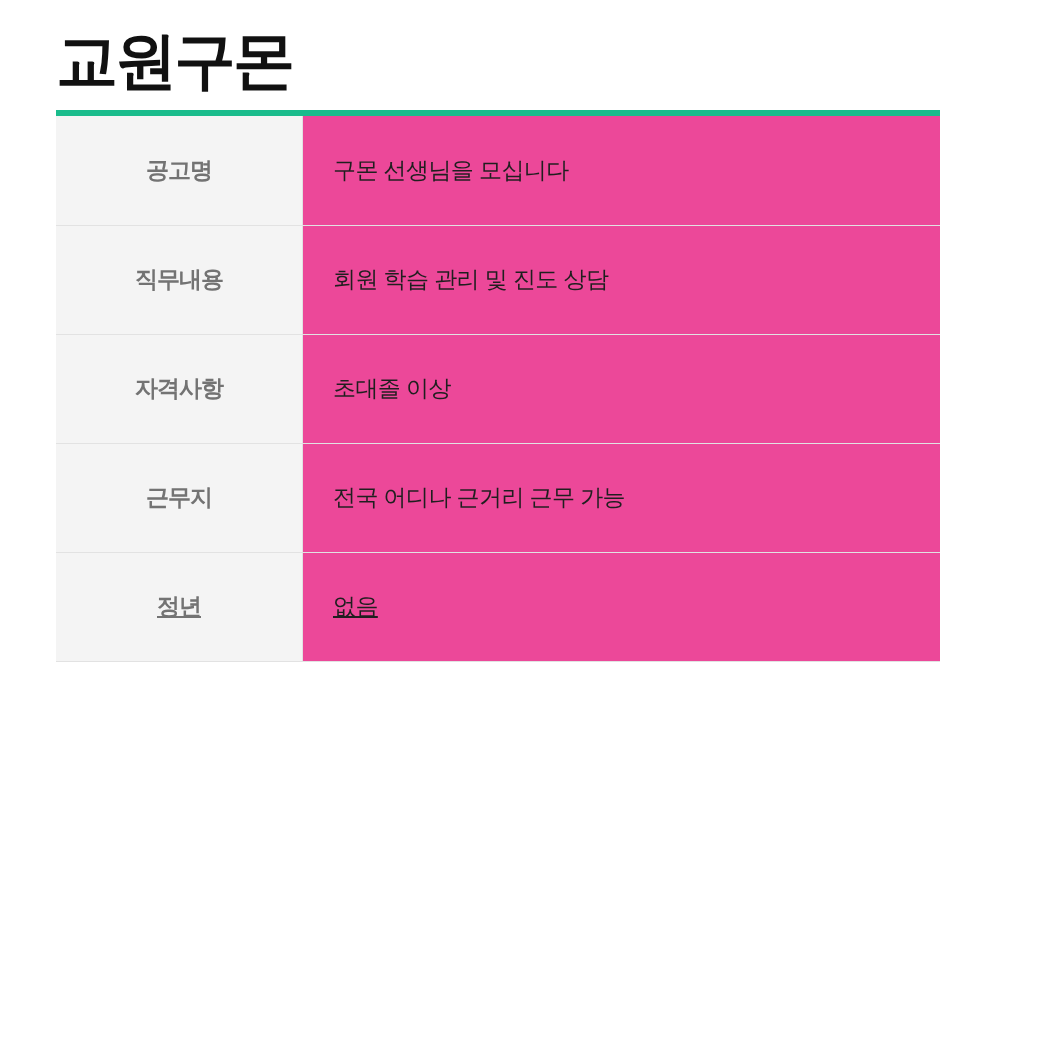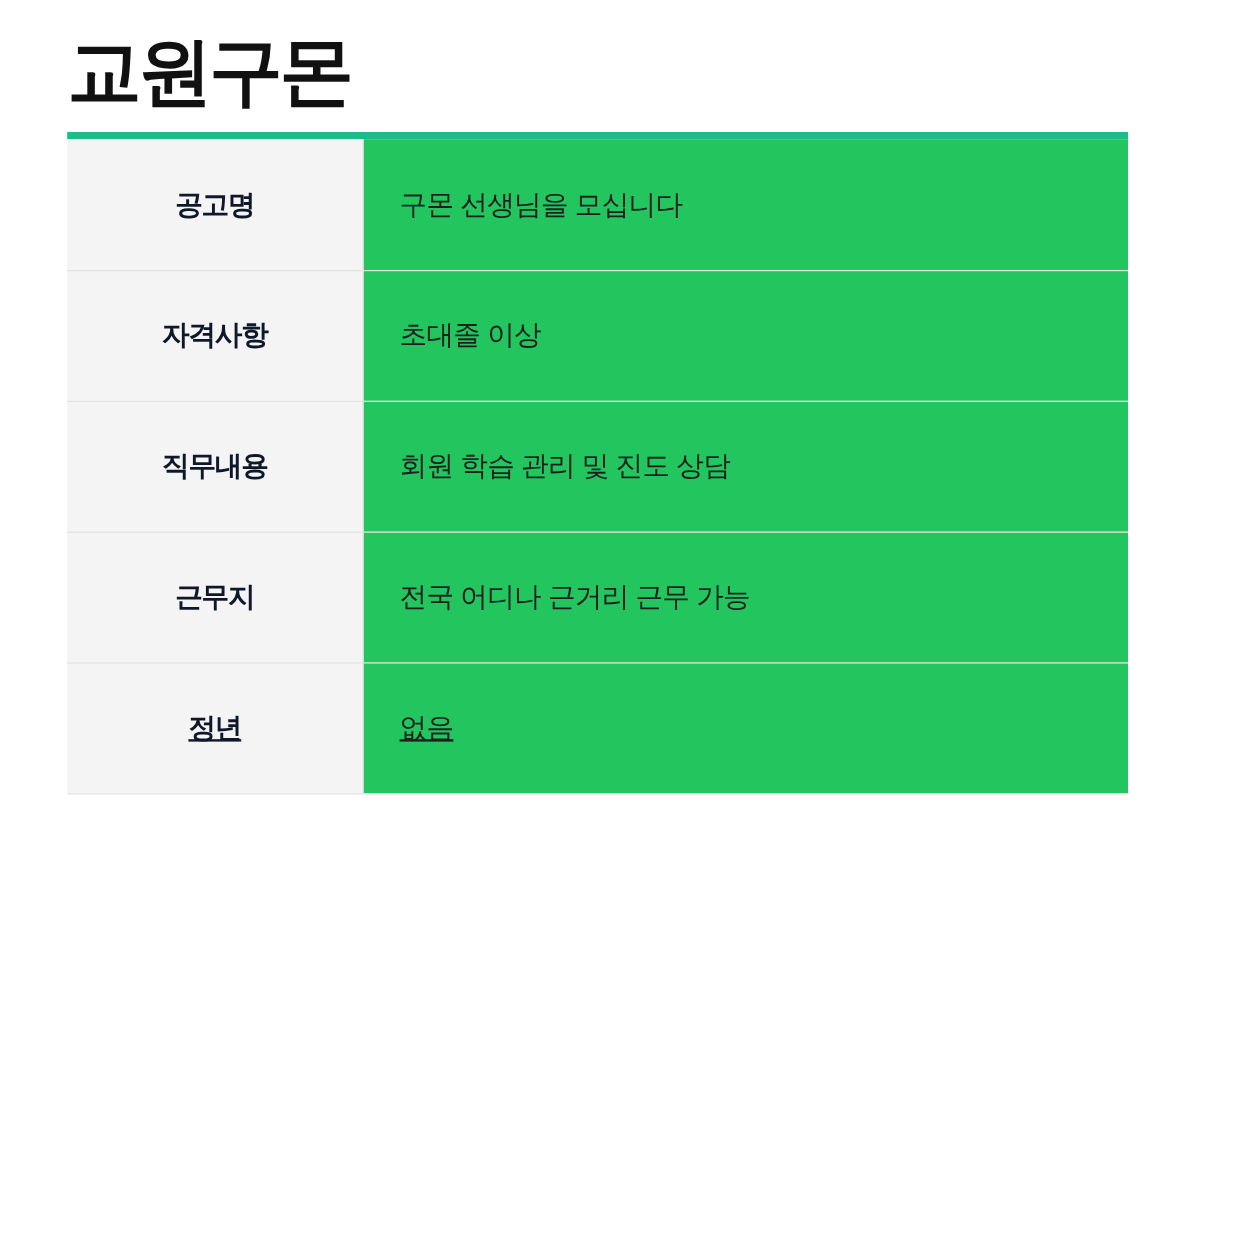--- a/index.html
+++ b/index.html
@@ -61,55 +61,55 @@
     text-decoration: underline;
   }
 
   td.label-cell {
     width: 246px;
     background: #f4f4f4;
     text-align: center;
     font-size: 23px;
     font-weight: 700;
     letter-spacing: -1px;
-    color: #0f172a;
+    color: #737373;
     border-right: 1px solid #e2e2e2;
   }
 
   td.value-cell {
     padding-left: 30px;
     font-size: 23px;
     font-weight: 400;
     letter-spacing: -0.6px;
     color: #1f1f1f;
-    background: #22c55e;
+    background: #ec4899;
   }
 </style>
 </head>
 <body>
 
 <div class="page">
 
   <div class="doc-title">교원구몬</div>
 
   <div class="title-rule"></div>
 
   <table class="info-table">
     <tbody>
       <tr>
         <td class="label-cell">공고명</td>
         <td class="value-cell">구몬 선생님을 모십니다</td>
       </tr>
       <tr>
+        <td class="label-cell">직무내용</td>
+        <td class="value-cell">회원 학습 관리 및 진도 상담</td>
+      </tr>
+      <tr>
         <td class="label-cell">자격사항</td>
         <td class="value-cell">초대졸 이상</td>
-      </tr>
-      <tr>
-        <td class="label-cell">직무내용</td>
-        <td class="value-cell">회원 학습 관리 및 진도 상담</td>
       </tr>
       <tr>
         <td class="label-cell">근무지</td>
         <td class="value-cell">전국 어디나 근거리 근무 가능</td>
       </tr>
       <tr>
         <td class="label-cell">정년</td>
         <td class="value-cell">없음</td>
       </tr>
     </tbody>

